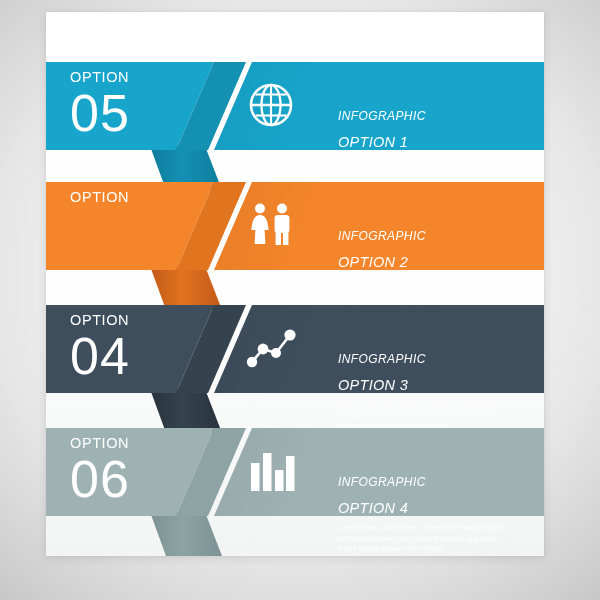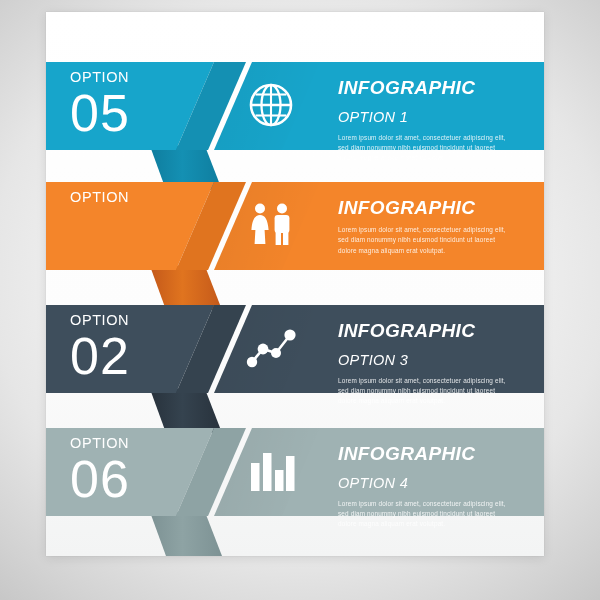--- a/index.html
+++ b/index.html
@@ -32,22 +32,23 @@
   }
   .optnum{
     font-size:52px;font-weight:300;line-height:1.02;letter-spacing:1px;
     color:#ffffff;margin-top:2px;
   }
 
   .icon{position:absolute;}
 
   .txt{position:absolute;color:#fff;}
   .t1{
-    font-size:19px;font-weight:700;font-style:italic;letter-spacing:.4px;
+    font-size:12px;font-weight:400;font-style:italic;letter-spacing:.4px;
     line-height:1.05;
+    margin-top:32px;
   }
   .t2{
     font-size:14.5px;font-style:italic;font-weight:400;letter-spacing:.3px;
     line-height:1.15;margin-top:11px;
   }
   .body{
     margin-top:7px;font-size:6.4px;line-height:1.62;font-style:normal;
     font-weight:400;letter-spacing:.15px;width:168px;opacity:.92;
   }
   .dim{opacity:.85;}
@@ -123,20 +124,21 @@
           <div class="icon" style="left: 245px; top: 17px;"><svg width="52" height="52" viewBox="0 0 52 52">
               <circle cx="15" cy="9.5" r="5" fill="#ffffff"></circle>
               <path d="M15 16 C9.8 16 7.2 21 6.4 31 H10.4 L9.6 45 H20.4 L19.6 31 H23.6 C22.8 21 20.2 16 15 16 Z" fill="#ffffff"></path>
               <circle cx="37" cy="9.5" r="5" fill="#ffffff"></circle>
               <rect x="29.6" y="16" width="14.8" height="18" rx="3.2" fill="#ffffff"></rect>
               <rect x="30.6" y="31" width="5.4" height="15" fill="#ffffff"></rect>
               <rect x="38" y="31" width="5.4" height="15" fill="#ffffff"></rect>
             </svg></div>
           <div class="txt" style="left: 338px; top: 16px;">
             <div class="t1">INFOGRAPHIC</div>
+            <div class="t2">OPTION 2</div>
             <div class="body dim">Lorem ipsum dolor sit amet, consectetuer adipiscing elit, sed diam nonummy nibh euismod tincidunt ut laoreet dolore magna aliquam erat volutpat.</div>
           </div>
         </div>
       </div>
       <div class="band" style="top: 305px; height: 130px;">
         <svg class="bandsvg" width="600" height="130" viewBox="0 0 600 130">
           <defs>
             <linearGradient id="tailg2" x1="0" y1="0" x2="1" y2="0">
               <stop offset="0" stop-color="#28323c"></stop>
               <stop offset="0.45" stop-color="#35434f"></stop>
@@ -149,21 +151,21 @@
           </defs>
           <path d="M 150 84 L 205 84 L 222 128 L 166 128 Z" fill="url(#tailg2)"></path>
           <path d="M 46 0 L 214 0 L 176 88 L 46 88 Z" fill="#3e4e5c"></path>
           <path d="M 214 0 L 246 0 L 208 88 L 176 88 Z" fill="#35434f"></path>
           <path d="M 252 0 L 544 0 L 544 88 L 214 88 Z" fill="#3e4e5c"></path>
           <path d="M 252 0 L 320 0 L 282 88 L 214 88 Z" fill="url(#shadeg2)" opacity="0.18"></path>
         </svg>
         <div class="content">
           <div class="optwrap" style="left: 70px; top: 8px;">
             <div class="optlabel">OPTION</div>
-            <div class="optnum">02</div>
+            <div class="optnum">04</div>
           </div>
           <div class="icon" style="left: 245px; top: 17px;"><svg width="52" height="52" viewBox="0 0 52 52">
               <polyline points="7,40 18,27 31,31 45,13" fill="none" stroke="#ffffff" stroke-width="2.6" stroke-linejoin="round" stroke-linecap="round"></polyline>
               <circle cx="7" cy="40" r="5.2" fill="#ffffff"></circle>
               <circle cx="18" cy="27" r="5.4" fill="#ffffff"></circle>
               <circle cx="31" cy="31" r="5" fill="#ffffff"></circle>
               <circle cx="45" cy="13" r="5.6" fill="#ffffff"></circle>
             </svg></div>
           <div class="txt" style="left: 338px; top: 16px;">
             <div class="t1">INFOGRAPHIC</div>

